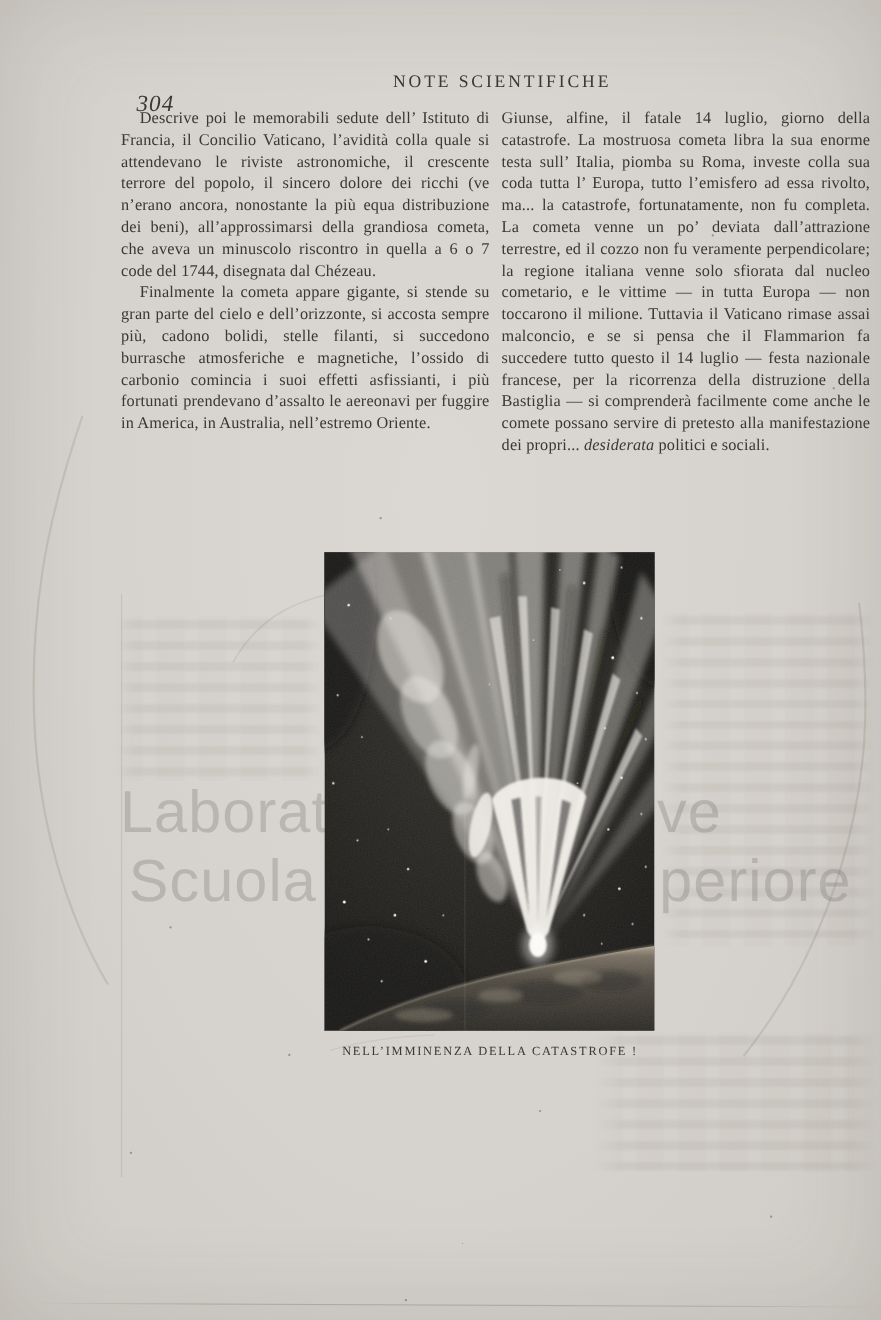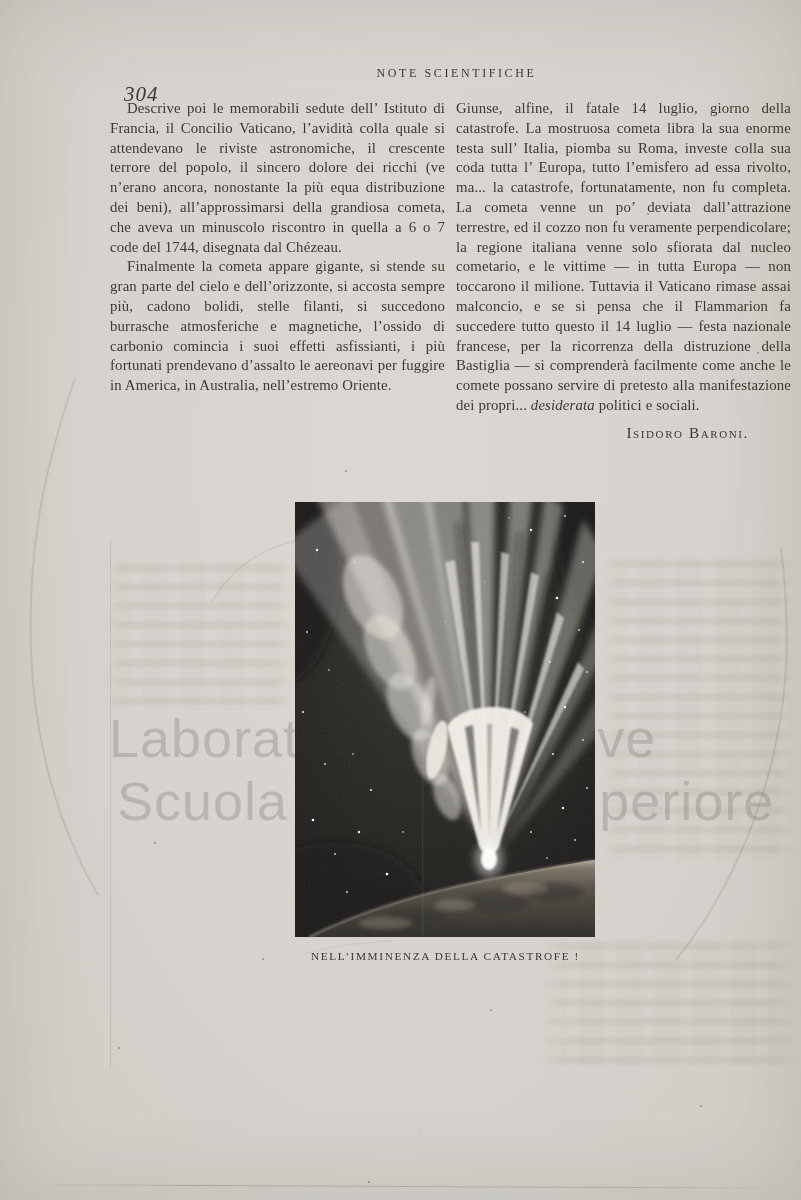--- a/index.html
+++ b/index.html
@@ -35,21 +35,21 @@
   .wm-2{left:117px;top:770px;font-size:54px;}
   .vline{position:absolute;left:110px;top:540px;width:1px;height:530px;background:rgba(105,98,86,.16);z-index:1;}
   .foldline{
     position:absolute;left:30px;top:1186px;width:770px;height:1px;z-index:1;
     background:linear-gradient(to right, rgba(90,84,72,0), rgba(90,84,72,.28) 20%, rgba(90,84,72,.22) 80%, rgba(90,84,72,0));
     transform:rotate(.25deg);
   }
   
   .running-head{position:absolute;z-index:4;top:66px;left:110px;width:681px;height:22px;}
   .pageno{position:absolute;left:14px;top:16px;font-size:21px;letter-spacing:1px;font-style:italic;}
-  .head-title{position:absolute;left:12px;right:0;top:0;text-align:center;font-size:12px;letter-spacing:2.6px;}
+  .head-title{position:absolute;left:12px;right:0;top:0;text-align:center;font-size:16px;letter-spacing:2.6px;}
   .columns{position:absolute;z-index:4;left:110px;top:99px;width:681px;display:flex;gap:11px;}
   .col{
     width:335px;font-size:14.8px;line-height:19.8px;text-align:justify;
     letter-spacing:.15px;hyphens:auto;
   }
   .col p{margin:0;text-indent:17px;}
   .col p.noindent{text-indent:0;}
   .signature{
     text-align:right;padding-right:42px;margin-top:7px;
     font-variant:small-caps;letter-spacing:1.6px;font-size:15.2px;
@@ -89,21 +89,20 @@
     <span class="head-title">NOTE SCIENTIFICHE</span>
   </div>
 
   <div class="columns">
     <div class="col">
       <p>Descrive poi le memorabili sedute dell’ Istituto di Francia, il Concilio Vaticano, l’avidità colla quale si attendevano le riviste astronomiche, il crescente terrore del popolo, il sincero dolore dei ricchi (ve n’erano ancora, nonostante la più equa distribuzione dei beni), all’approssimarsi della grandiosa cometa, che aveva un minuscolo riscontro in quella a 6 o 7 code del 1744, disegnata dal Chézeau.</p>
       <p>Finalmente la cometa appare gigante, si stende su gran parte del cielo e dell’orizzonte, si accosta sempre più, cadono bolidi, stelle filanti, si succedono burrasche atmosferiche e magnetiche, l’ossido di carbonio comincia i suoi effetti asfissianti, i più fortunati prendevano d’assalto le aereonavi per fuggire in America, in Australia, nell’estremo Oriente.</p>
     </div>
     <div class="col">
       <p class="noindent"><span>Giunse, alfine, il fatale 14 luglio, giorno della catastrofe. La mostruosa cometa libra la sua enorme testa sull’ Italia, piomba su Roma, investe colla sua coda tutta l’ Europa, tutto l’emisfero ad essa rivolto, ma... la catastrofe, fortunatamente, non fu completa. La cometa venne un po’ deviata dall’attrazione terrestre, ed il cozzo non fu veramente perpendicolare; la regione italiana venne solo sfiorata dal nucleo cometario, e le vittime — in tutta Europa — non toccarono il milione. Tuttavia il Vaticano rimase assai malconcio, e se si pensa che il Flammarion fa succedere tutto questo il 14 luglio — festa nazionale francese, per la ricorrenza della distruzione della Bastiglia — si comprenderà facilmente come anche le comete possano servire di pretesto alla manifestazione dei propri... </span><i>desiderata</i><span> politici e sociali.</span></p>
-      <div class="signature">Isidoro Baroni.</div>
     </div>
   </div>
 
   <figure class="figure">
     <svg viewBox="0 0 300 435" width="300" height="435">
       <defs>
         <filter id="b1" x="-30%" y="-30%" width="160%" height="160%">
             <feGaussianBlur stdDeviation="1.1"></feGaussianBlur>
           </filter>
         <filter id="b2" x="-40%" y="-40%" width="180%" height="180%">

